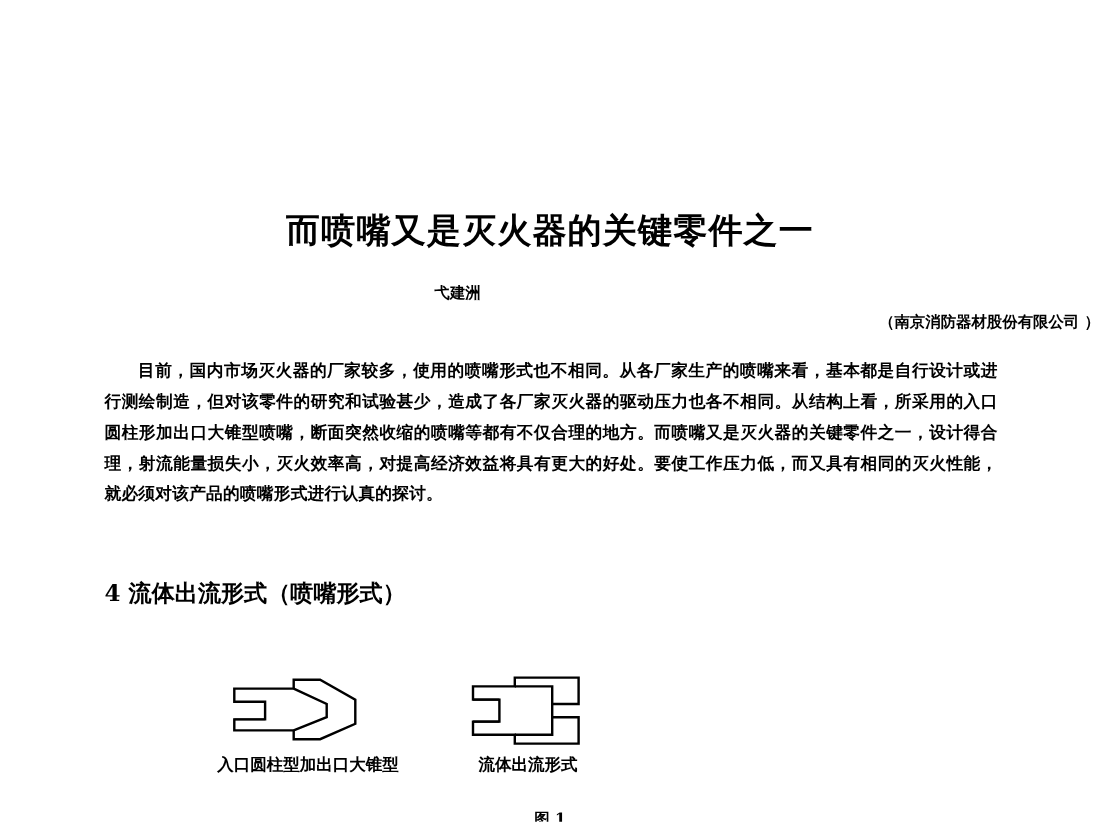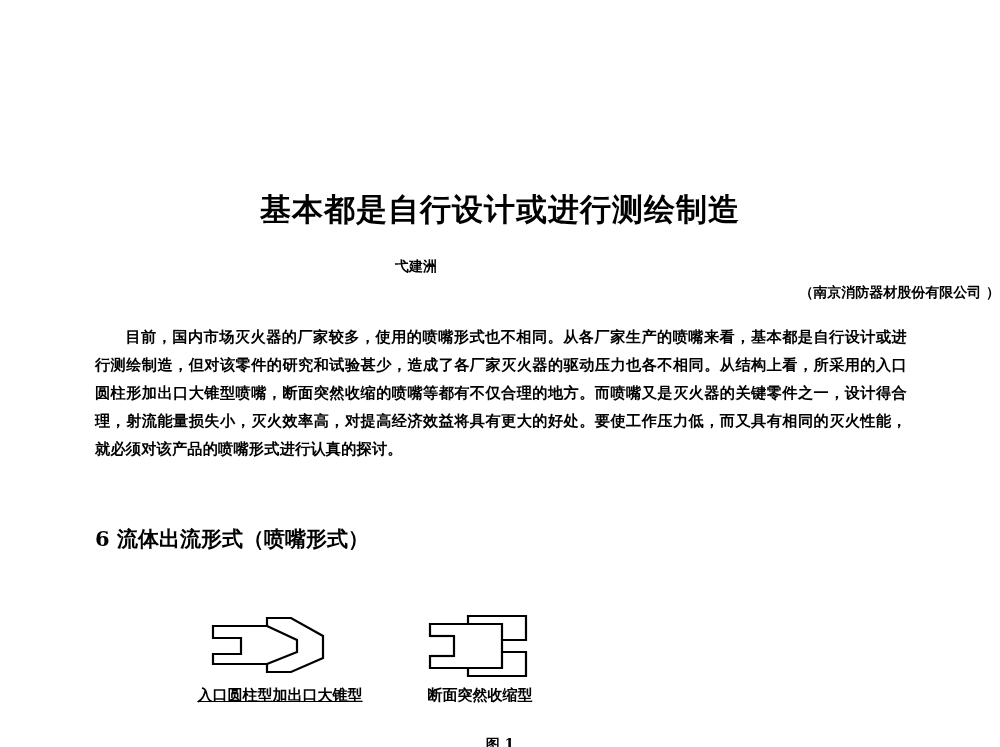--- a/index.html
+++ b/index.html
@@ -78,48 +78,48 @@
   .fig {
     position: absolute;
     text-align: center;
   }
   .fig-caption {
     font-size: 15px;
     font-weight: bold;
     white-space: nowrap;
     margin-top: 4px;
   }
-  .fig1 { left: 55px; top: 0; width: 260px; text-decoration: underline; }
+  .fig1 { left: 55px; top: 0; width: 260px; }
   .fig2 { left: 280px; top: 0; width: 210px; }
   .fig3 { left: 460px; top: 0; width: 200px; }
   .fig-art { height: 72px; display: flex; align-items: center; justify-content: center; }
   .fig-label {
     position: absolute;
     top: 736px;
     left: 0;
     width: 1000px;
     text-align: center;
     font-size: 14px;
     font-weight: bold;
   }
 </style>
 </head>
 <body>
 
 <div class="page">
 
-  <h1 class="doc-title">基本都是自行设计或进行测绘制造</h1>
+  <h1 class="doc-title">而喷嘴又是灭火器的关键零件之一</h1>
 
   <div class="author">弋建洲</div>
 
   <div class="affiliation">（南京消防器材股份有限公司 ）</div>
 
   <p class="abstract">目前，国内市场灭火器的厂家较多，使用的喷嘴形式也不相同。从各厂家生产的喷嘴来看，基本都是自行设计或进行测绘制造，但对该零件的研究和试验甚少，造成了各厂家灭火器的驱动压力也各不相同。从结构上看，所采用的入口圆柱形加出口大锥型喷嘴，断面突然收缩的喷嘴等都有不仅合理的地方。而喷嘴又是灭火器的关键零件之一，设计得合理，射流能量损失小，灭火效率高，对提高经济效益将具有更大的好处。要使工作压力低，而又具有相同的灭火性能，就必须对该产品的喷嘴形式进行认真的探讨。</p>
 
-  <h2 class="section-heading">6 流体出流形式（喷嘴形式）</h2>
+  <h2 class="section-heading">4 流体出流形式（喷嘴形式）</h2>
 
   <div class="figures">
 
     <div class="fig fig1">
       <div class="fig-art">
         <svg width="150" height="72" viewBox="0 0 150 72" xmlns="http://www.w3.org/2000/svg">
           <g fill="none" stroke="#000" stroke-width="2.2">
             <path d="M8 16 H62 V8 H86 L118 26 V48 L86 62 H62 V54 H8 V44 H36 V28 H8 Z"></path>
             <path d="M62 16 L92 30 V42 L62 54"></path>
           </g>
@@ -137,21 +137,21 @@
         <svg width="112" height="72" viewBox="0 0 112 72" xmlns="http://www.w3.org/2000/svg">
           <g fill="none" stroke="#000" stroke-width="2.2">
             <path d="M6 14 H44 V6 H102 V30 H78 V42 H102 V66 H44 V58 H6 V46 H30 V26 H6 Z"></path>
             <path d="M44 14 H78 V30"></path>
             <path d="M44 58 H78 V42"></path>
             <path d="M6 26 H30"></path>
             <path d="M6 46 H30"></path>
           </g>
         </svg>
       </div>
-      <div class="fig-caption">断面突然收缩型</div>
+      <div class="fig-caption">流体出流形式</div>
     </div>
 
 
   </div>
 
   <div class="fig-label">图 1</div>
 
 </div>
 
 </body></html>

